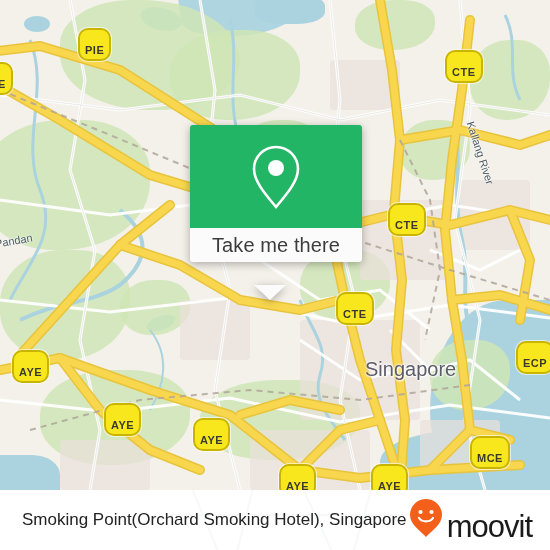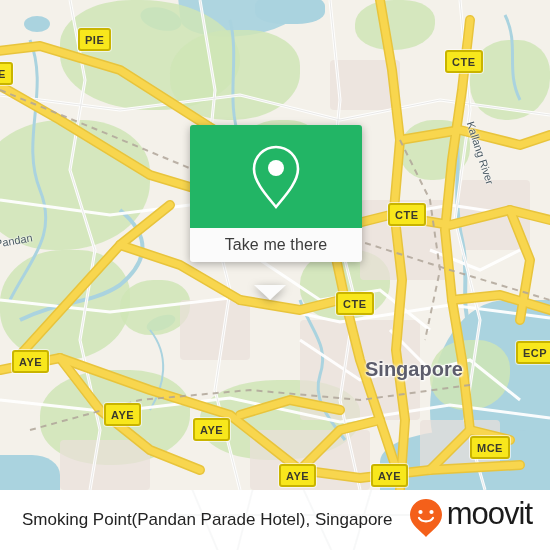--- a/index.html
+++ b/index.html
@@ -48,28 +48,28 @@
   .b2{left:360px;top:200px;width:90px;height:80px;}
   .b3{left:250px;top:430px;width:120px;height:60px;}
   .b4{left:420px;top:420px;width:80px;height:50px;}
   .b5{left:180px;top:300px;width:70px;height:60px;}
   .b6{left:460px;top:180px;width:70px;height:70px;}
   .b7{left:60px;top:440px;width:90px;height:50px;}
   .b8{left:330px;top:60px;width:70px;height:50px;}
 
   
   .shield{
-    position:absolute;background:#f8e71c;border:2px solid #c9b400;border-radius:3px;
+    position:absolute;background:#f8e71c;border:2px solid #c9b400;border-radius:10px;
     color:#3a3a2e;font-size:11px;font-weight:bold;letter-spacing:.5px;
-    padding:4px 5px 2px;line-height:13px;
+    padding:14px 5px 2px;line-height:13px;
     font-family:"Liberation Sans", sans-serif;
     box-shadow:0 0 0 1px rgba(255,255,255,.6);
   }
   .city-label{
-    position:absolute;color:#5c5c6b;font-size:20px;font-weight:bold;
+    position:absolute;color:#5c5c6b;font-size:20px;font-weight:normal;
     text-shadow:0 0 3px #fff,0 0 3px #fff,1px 1px 2px #fff;
     white-space:nowrap;
   }
   .river-label{
     position:absolute;color:#4a5a63;font-size:11px;white-space:nowrap;
     text-shadow:0 0 2px #fff,0 0 2px #fff;
   }
 
   
   .callout{
@@ -78,21 +78,21 @@
   }
   .callout-top{
     background:#22b565;height:103px;
     border-radius:3px 3px 0 0;
     display:flex;align-items:center;justify-content:center;
   }
   .callout-bottom{
     background:#fbfbfb;height:34px;border-radius:0 0 3px 3px;
     display:flex;align-items:center;justify-content:center;
   }
-  .callout-label{color:#3c3c3c;font-size:16px;letter-spacing:.1px;}
+  .callout-label{color:#3c3c3c;font-size:20px;letter-spacing:.1px;}
   .tail{
     position:absolute;left:64px;top:160px;width:0;height:0;
     border-left:16px solid transparent;border-right:16px solid transparent;
     border-top:15px solid #fbfbfb;
   }
   .pin-svg{display:block;}
 
   
   .attrib{
     position:absolute;left:0;top:466px;height:24px;
@@ -106,21 +106,21 @@
     position:absolute;left:0;top:490px;width:550px;height:60px;
     background:#ffffff;display:flex;align-items:center;
     justify-content:space-between;padding:0 18px 0 22px;box-sizing:border-box;
     overflow:hidden;
   }
   .footer-watermark{
     position:absolute;left:170px;top:-30px;width:260px;height:120px;
     opacity:.07;pointer-events:none;
   }
   .footer-title{font-size:17px;color:#232323;white-space:nowrap;z-index:2;}
-  .brand{display:flex;align-items:flex-start;gap:4px;z-index:2;}
+  .brand{display:flex;align-items:flex-end;gap:4px;z-index:2;}
   .brand-word{font-size:31px;color:#1b1b1b;letter-spacing:-1px;line-height:31px;font-weight:500;}
 </style>
 </head>
 <body>
 
 <div class="screen">
 
   <div class="map">
     <div class="map-base"></div>
 
@@ -276,21 +276,21 @@
   <div class="footer">
     <svg class="footer-watermark" viewBox="0 0 260 120">
       <g stroke="#9aa4ad" stroke-width="2" fill="none">
         <path d="M10 0 L60 120"></path>
           <path d="M90 0 L60 120"></path>
           <path d="M120 0 L175 120"></path>
         <path d="M210 0 L175 120"></path>
           <path d="M0 55 L260 55"></path>
       </g>
     </svg>
-    <div class="footer-title">Smoking Point(Pandan Parade Hotel), Singapore</div>
+    <div class="footer-title">Smoking Point(Orchard Smoking Hotel), Singapore</div>
     <div class="brand">
       <span>
         <svg width="34" height="40" viewBox="0 0 34 40" aria-hidden="true">
           <path d="M17 1 C8.2 1 1 8.2 1 17 C1 27 12 33 17 39 C22 33 33 27 33 17 C33 8.2 25.8 1 17 1 Z" fill="#f4601a"></path>
           <circle cx="11.5" cy="14" r="2.1" fill="#ffffff"></circle>
           <circle cx="22.5" cy="14" r="2.1" fill="#ffffff"></circle>
           <path d="M10 20 C13 24.5, 21 24.5, 24 20" stroke="#ffffff" stroke-width="2.2" fill="none" stroke-linecap="round"></path>
         </svg>
       </span>
       <span class="brand-word">moovit</span>

